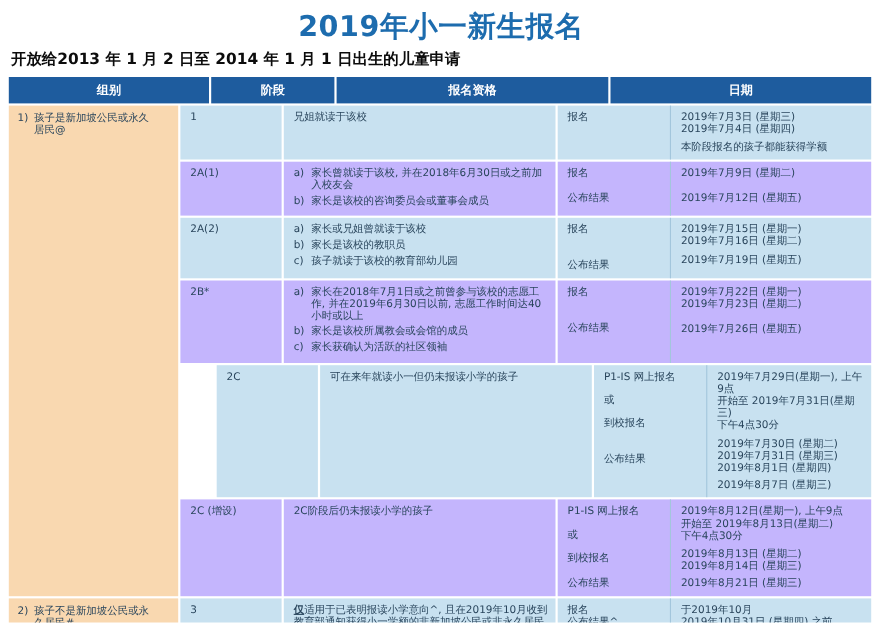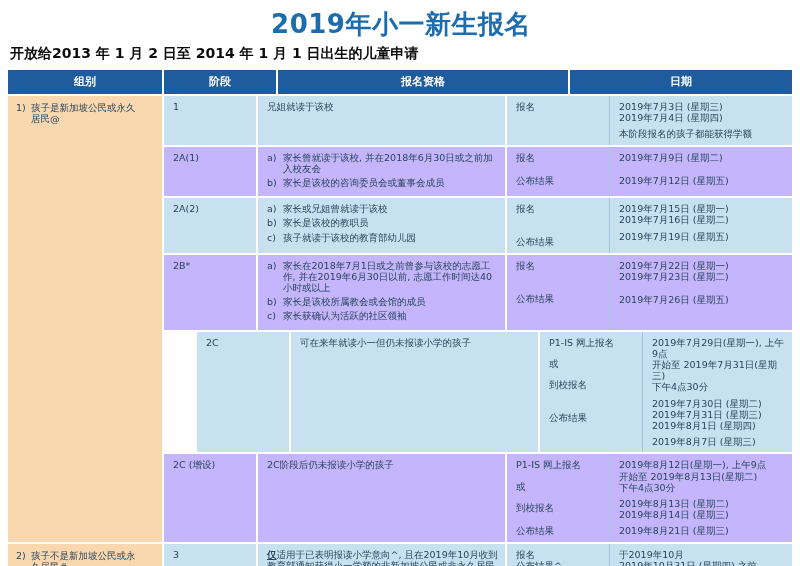--- a/index.html
+++ b/index.html
@@ -15,23 +15,23 @@
   }
   .page-subtitle{font-size:14px;font-weight:bold;color:#0c0c0c;margin:0 0 7px 0;}
 
   .tbl{margin:0 8px;font-size:9.5px;line-height:1.18;}
   .hdr-row{display:flex;gap:2px;margin-bottom:2px;}
   .hdr-cell{
     background:#1e5c9e;color:#ffffff;font-weight:bold;font-size:11px;
     height:24px;display:flex;align-items:center;justify-content:center;
     box-sizing:border-box;
   }
-  .w-group{width:154px;flex:none;}
+  .w-group{width:182px;flex:none;}
   .w-phase{width:112px;flex:none;}
-  .w-elig{width:290px;flex:none;}
+  .w-elig{width:247px;flex:none;}
   .w-date{flex:1;}
 
   .section{display:flex;gap:2px;margin-bottom:2px;align-items:stretch;}
   .group-cell{
     width:154px;flex:none;background:#f9d8b0;box-sizing:border-box;
     padding:6px 6px 6px 8px;display:flex;
   }
   .group-num{width:15px;flex:none;}
   .group-name{flex:1;padding-right:14px;}
   .rows{flex:1;display:flex;flex-direction:column;gap:2px;}

